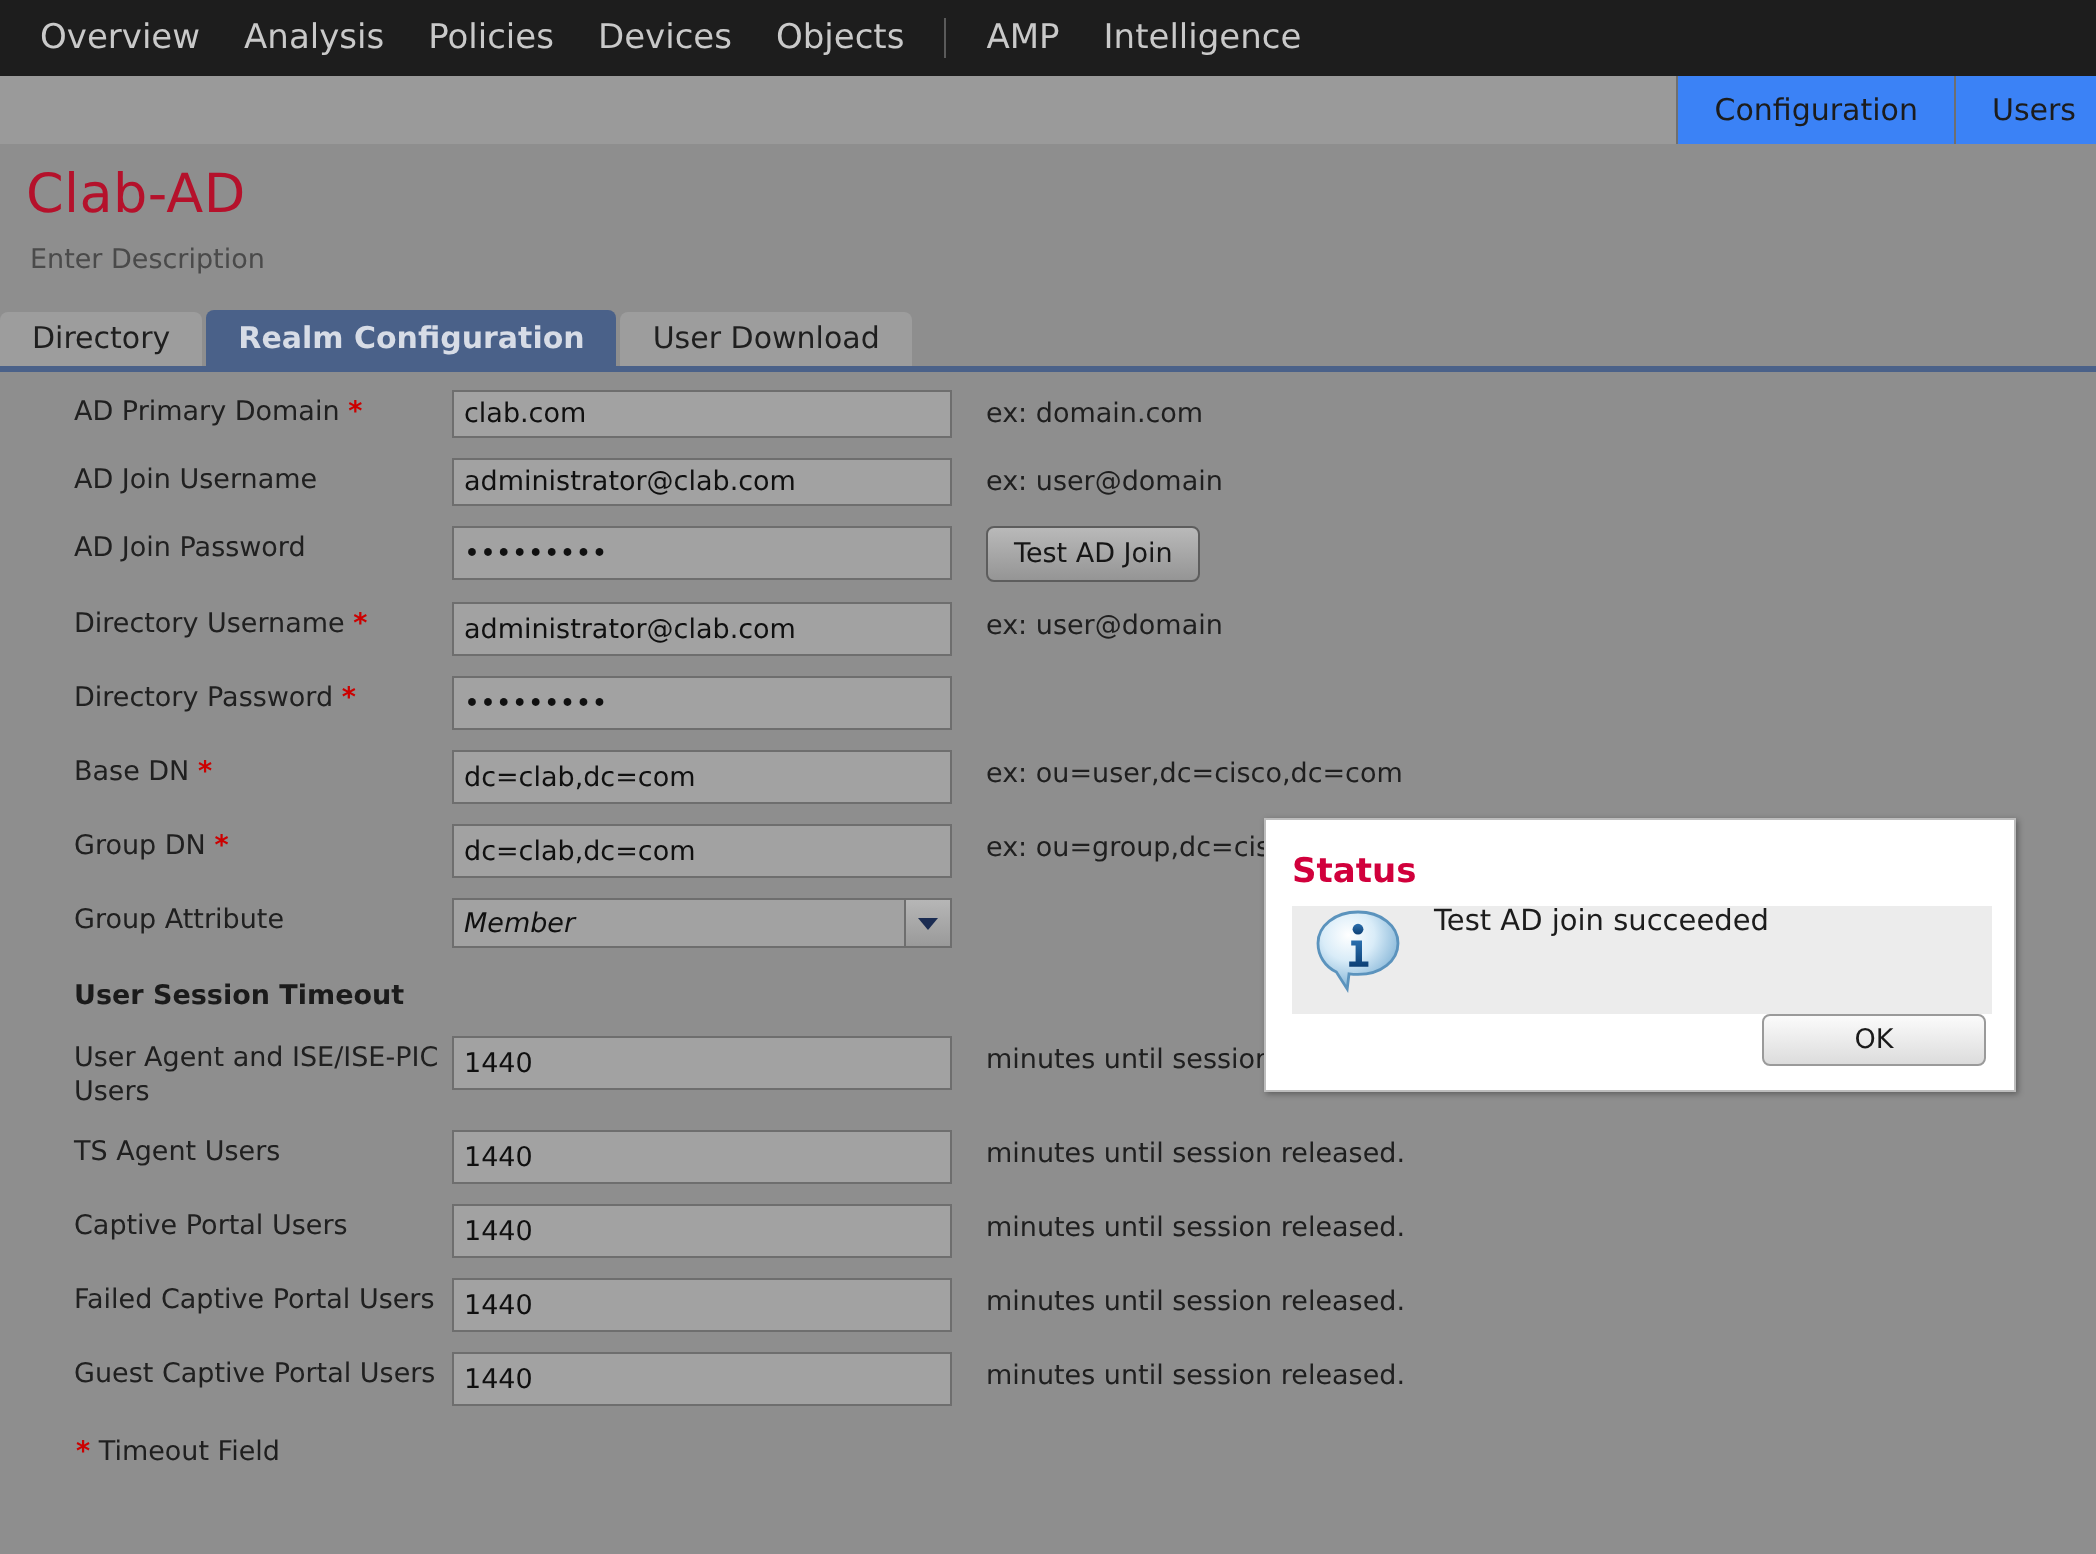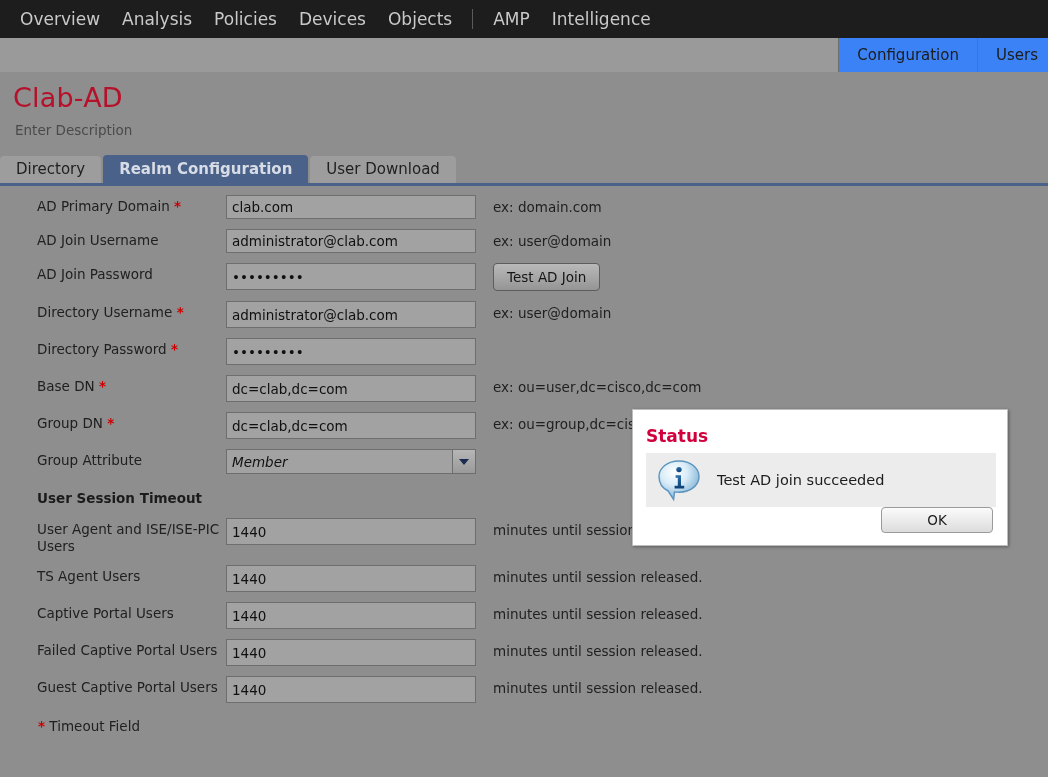--- a/index.html
+++ b/index.html
@@ -159,21 +159,21 @@
     box-shadow: 1px 1px 3px rgba(0,0,0,.35);
   }
   .dialog-title {
     position: absolute; left: 13px; top: 16px;
     font-size: 17px; font-weight: bold; color: #d1003c;
   }
   .dialog-body {
     position: absolute; left: 13px; top: 43px;
     width: 350px; height: 54px;
     background: #ececec;
-    display: flex; align-items: center;
+    display: flex; align-items: flex-start;
   }
   .info-icon { width: 48px; height: 44px; margin-left: 9px; flex: none; }
   .dialog-msg {
     font-size: 14.5px; color: #1c1c1c; margin-left: 14px;
   }
   .dialog-ok {
     position: absolute; right: 14px; bottom: 12px;
     width: 112px; height: 26px;
     font-family: "DejaVu Sans", "Liberation Sans", sans-serif;
     font-size: 13.5px; color: #1a1a1a;

